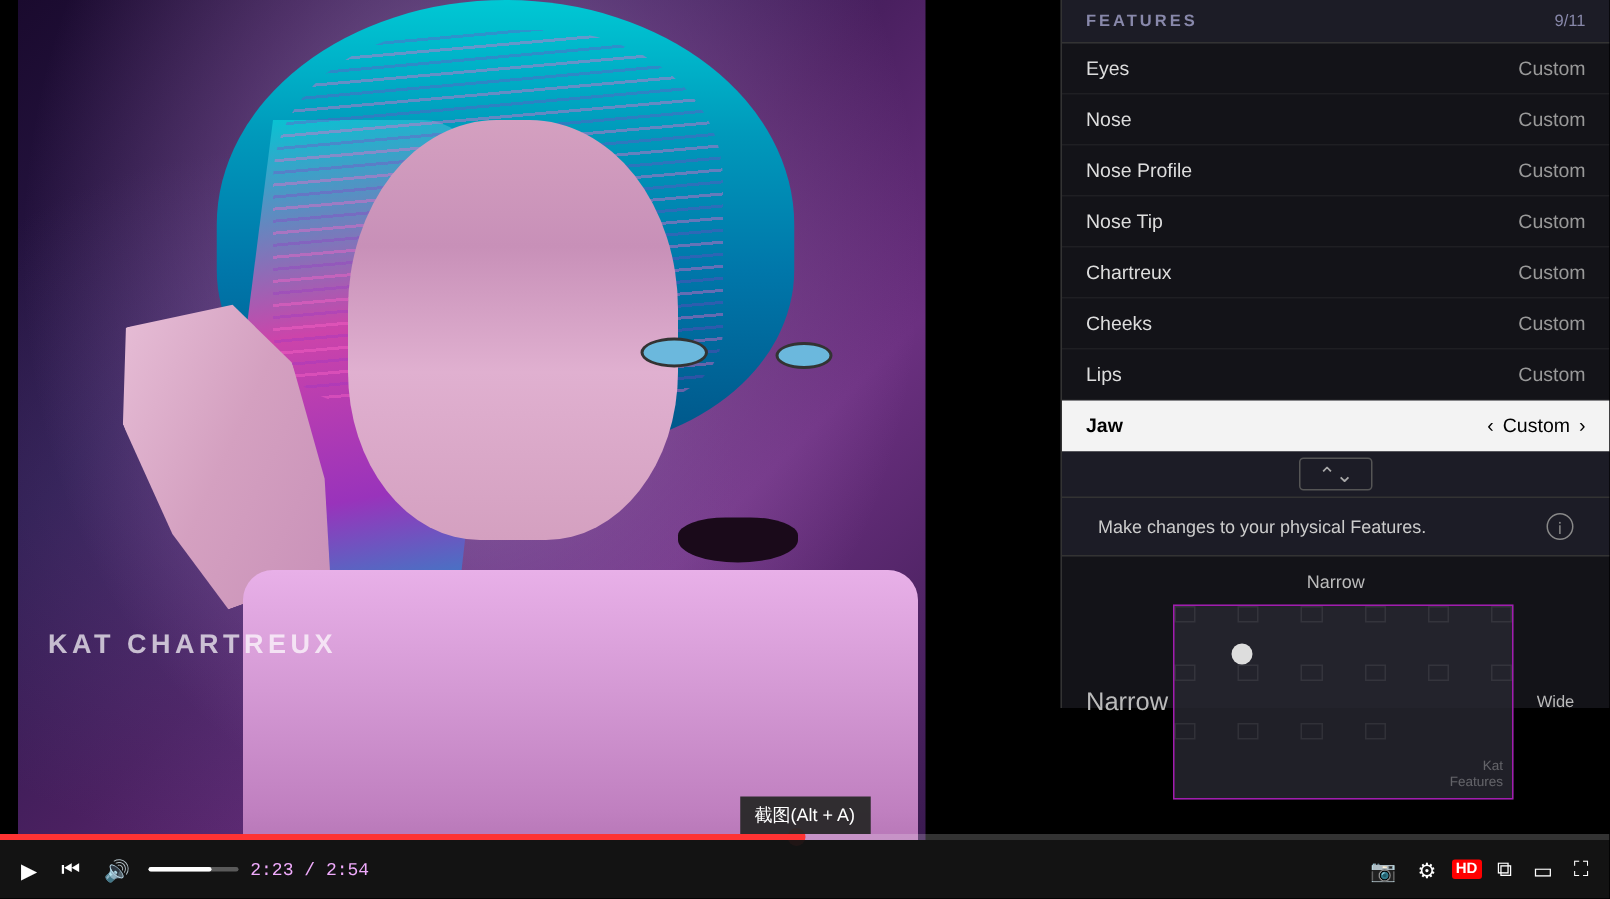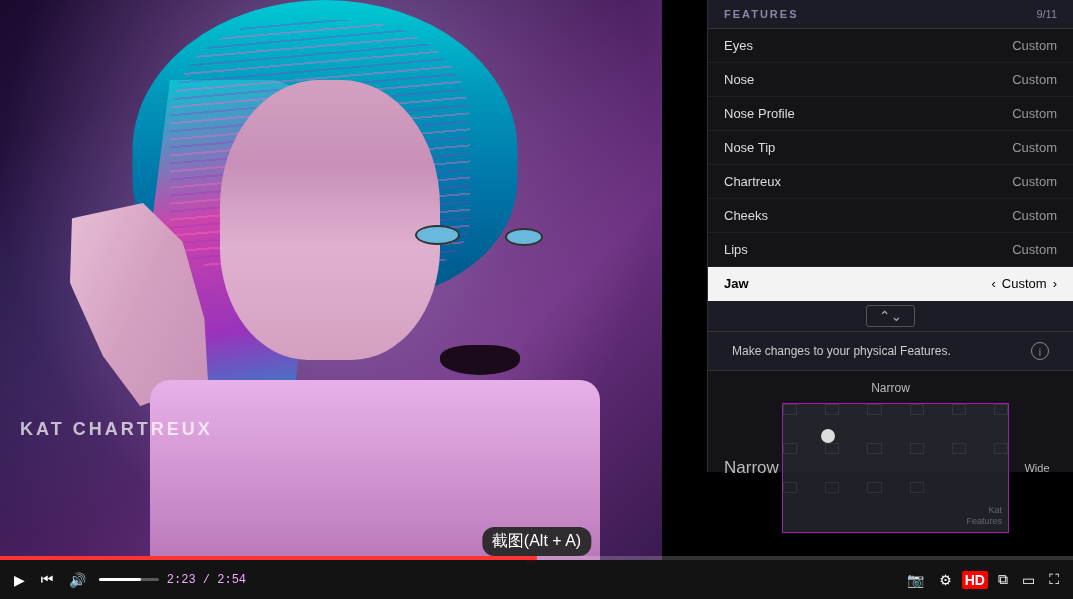--- a/index.html
+++ b/index.html
@@ -1,22 +1,22 @@
 <!DOCTYPE html>
 <html><head>
   <meta charset="utf-8">
   <style>
     * { margin: 0; padding: 0; box-sizing: border-box; }
     body { width: 1073px; height: 599px; background: #000; font-family: Arial, sans-serif; overflow: hidden; position: relative; }
 
     
     .video-area {
       position: absolute;
-      left: 0; top: 0;
-      width: 662px; height: 560px;
+      left: 12px; top: 0;
+      width: 605px; height: 560px;
       background: linear-gradient(135deg, #1a0a2e 0%, #2d1b4e 30%, #4a2060 50%, #6b3080 70%, #3a1a50 100%);
       overflow: hidden;
     }
 
     .character-overlay {
       position: absolute;
       left: 0; top: 0;
       width: 100%; height: 100%;
       background:
         radial-gradient(ellipse at 50% 30%, rgba(200,160,220,0.6) 0%, rgba(180,120,200,0.3) 40%, transparent 70%),
@@ -379,37 +379,37 @@
     .ctrl-right {
       margin-left: auto;
       display: flex;
       align-items: center;
       gap: 6px;
     }
 
     .hd-badge {
       background: #f00;
       color: #fff;
-      font-size: 14px;
+      font-size: 10px;
       font-weight: bold;
       padding: 1px 3px;
       border-radius: 2px;
     }
 
     
     .screenshot-tooltip {
       position: absolute;
       bottom: 43px;
       left: 50%;
       transform: translateX(-50%);
       background: rgba(40,40,40,0.95);
       color: #fff;
-      font-size: 16px;
+      font-size: 12px;
       padding: 4px 10px;
-      border-radius: 12px;
+      border-radius: 0;
       white-space: nowrap;
       pointer-events: none;
     }
 
     
     .volume-bar {
       width: 60px; height: 3px;
       background: rgba(255,255,255,0.3);
       border-radius: 2px;
       position: relative;

